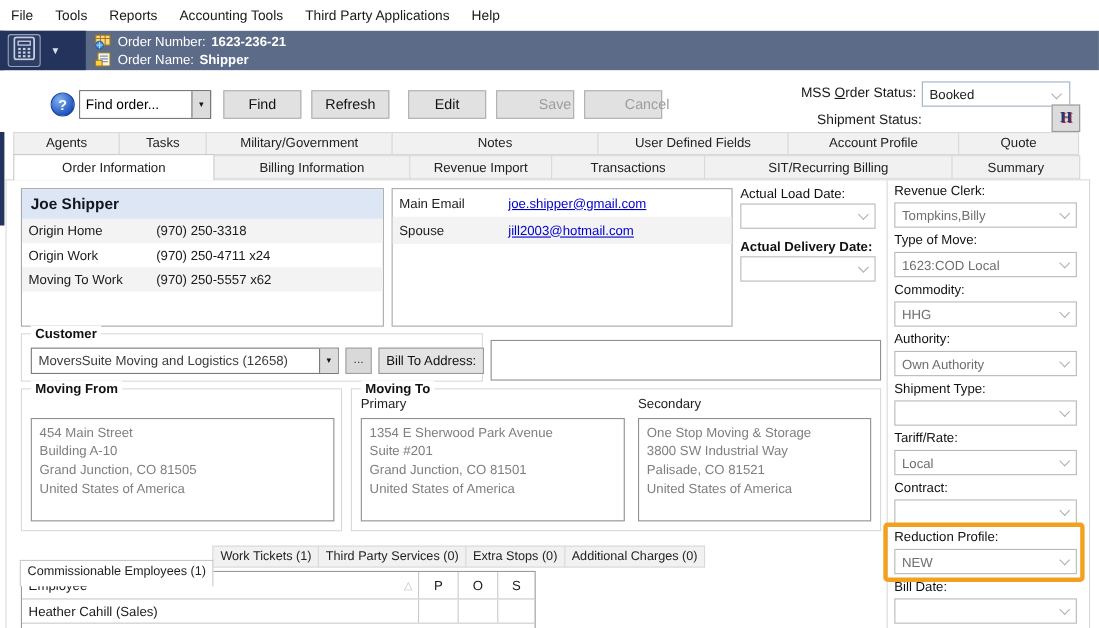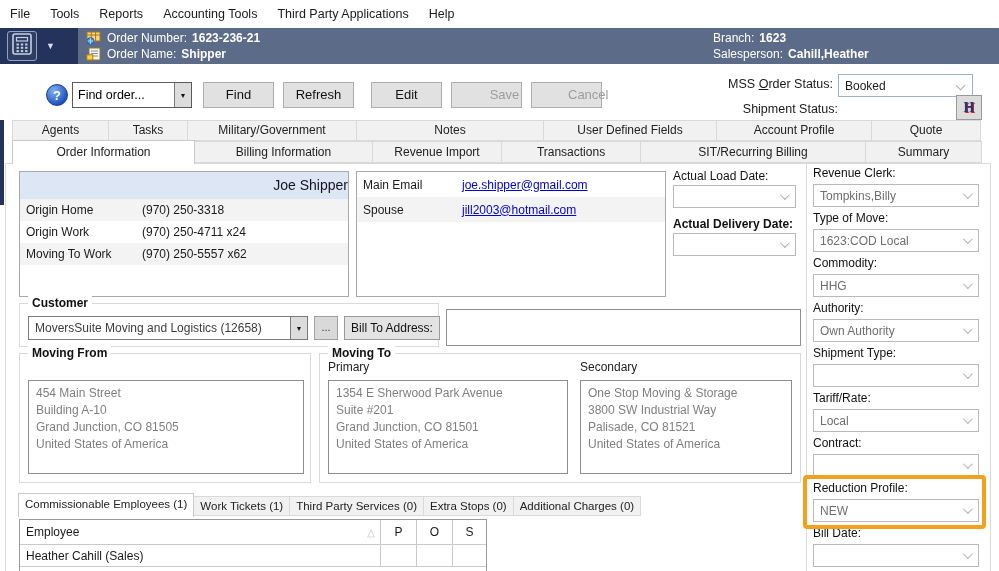--- a/index.html
+++ b/index.html
@@ -61,22 +61,22 @@
   .tabs2 .tab { height:22px; line-height:20px; }
   .tabs2 .tab.active { background:#fff; border-color:#c9c9c9; border-bottom:none;
                        height:24px; margin-top:-1px; line-height:22px; z-index:4; position:relative; }
 
   
   .page { position:absolute; top:163px; left:5px; width:986px; height:408px; background:#fff;
           border-top:1px solid #d9d9d9; border-left:1px solid #d9d9d9; border-right:1px solid #d9d9d9; }
 
   .panel { position:absolute; border:1px solid #a9a9a9; background:#fff; font-size:12px; }
   .contact-panel { left:13px; top:7px; width:330px; height:126px; }
-  .contact-hdr { height:27px; background:#dce6f4; font-weight:normal; font-size:14px; color:#14161f;
-                 line-height:27px; padding-left:8px;text-align:right; }
+  .contact-hdr { height:27px; background:#dce6f4; font-weight:bold; font-size:14px; color:#14161f;
+                 line-height:27px; padding-left:8px; }
   .prow { height:22px; display:flex; align-items:center; }
   .prow.alt { background:#f3f3f3; }
   .prow .plabel { width:122px; padding-left:6px; }
   .email-panel { left:350px; top:7px; width:310px; height:126px; }
   .erow { height:25px; display:flex; align-items:center; }
   .erow.alt { background:#f3f3f3; }
   .erow .plabel { width:105px; padding-left:6px; }
   a.email-link { color:#0000cc; text-decoration:underline; }
 
   .fld-label { position:absolute; font-size:12px; color:#111; }
@@ -123,21 +123,21 @@
               font-size:12px; line-height:17px; padding:4px 7px; }
   .from-box { left:8px; top:26px; width:276px; height:94px; }
   .sub-label { position:absolute; font-size:12px; color:#222; top:6px; }
   .to-primary-box { left:8px; top:26px; width:240px; height:94px; }
   .to-secondary-box { left:260px; top:26px; width:212px; height:94px; }
 
   
   .btabs { position:absolute; left:13px; top:329px; height:23px; display:flex; z-index:2; }
   .btab { background:#f1f1f1; border:1px solid #d9d9d9; margin-left:-1px; margin-top:3px; height:20px;
           line-height:18px; font-size:11.5px; text-align:center; color:#222; padding:0 6px; }
-  .btab.active { background:#fff; border-color:#c9c9c9; border-bottom:none; margin-top:0;
+  .btab.active { background:#fff; border-color:#c9c9c9; border-bottom:none; margin-top:16px;
                  height:24px; line-height:21px; position:relative; z-index:3; }
   .emp-table { position:absolute; left:13px; top:355px; width:468px; height:53px;
                border:1px solid #9a9a9a; background:#fff; font-size:12px; overflow:hidden; }
   .trow { display:flex; }
   .trow.head { height:25px; border-bottom:1px solid #c9c9c9; }
   .trow.body { height:22px; border-bottom:1px solid #c9c9c9; }
   .tcell { border-left:1px solid #c9c9c9; display:flex; align-items:center; justify-content:center; }
   .tcell.emp { border-left:none; flex:1; justify-content:flex-start; padding-left:6px; }
   .tcell.c1 { width:36px; } .tcell.c2 { width:36px; } .tcell.c3 { width:34px; }
   .sort-ind { margin-left:auto; padding-right:5px; color:#c0c0c0; font-size:10px; }
@@ -201,30 +201,20 @@
             <line x1="5" y1="4" x2="12" y2="4" stroke="#7b8bd0"></line>
             <line x1="5" y1="6.5" x2="12" y2="6.5" stroke="#7b8bd0"></line>
             <line x1="5" y1="9" x2="12" y2="9" stroke="#7b8bd0"></line>
             <rect x="0.8" y="7.8" width="6" height="5.2" fill="#ffd23e" stroke="#a3791e"></rect>
           </svg>
         </span>
         <span>Order Name:</span>
         <b>Shipper</b>
       </div>
     </div>
-    <div class="hdr-branch">
-      <div class="hdr-row">
-        <span>Branch:</span>
-        <b>1623</b>
-      </div>
-      <div class="hdr-row">
-        <span>Salesperson:</span>
-        <b>Cahill,Heather</b>
-      </div>
-    </div>
   </div>
   <div class="left-strip"></div>
 
   <div class="toolbar">
     <div class="help-icon">?</div>
     <div class="find-combo">
       <input value="Find order..." style="">
       <div class="combo-arrow-btn">▼</div>
     </div>
     <div class="tb-btn" style="left:203px;">Find</div>

